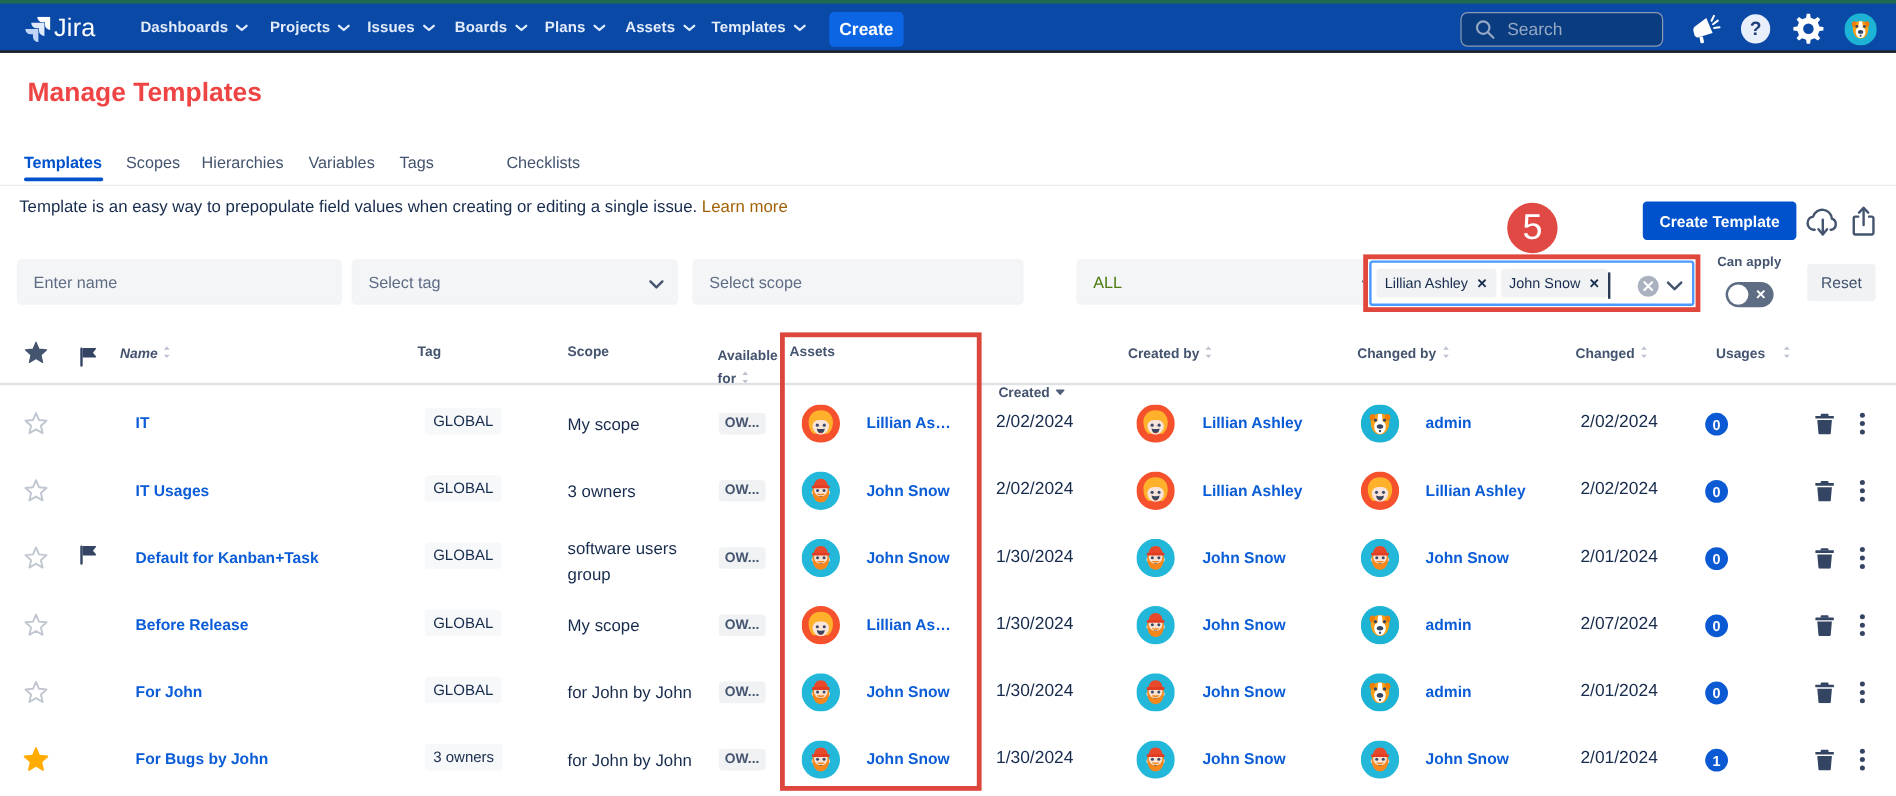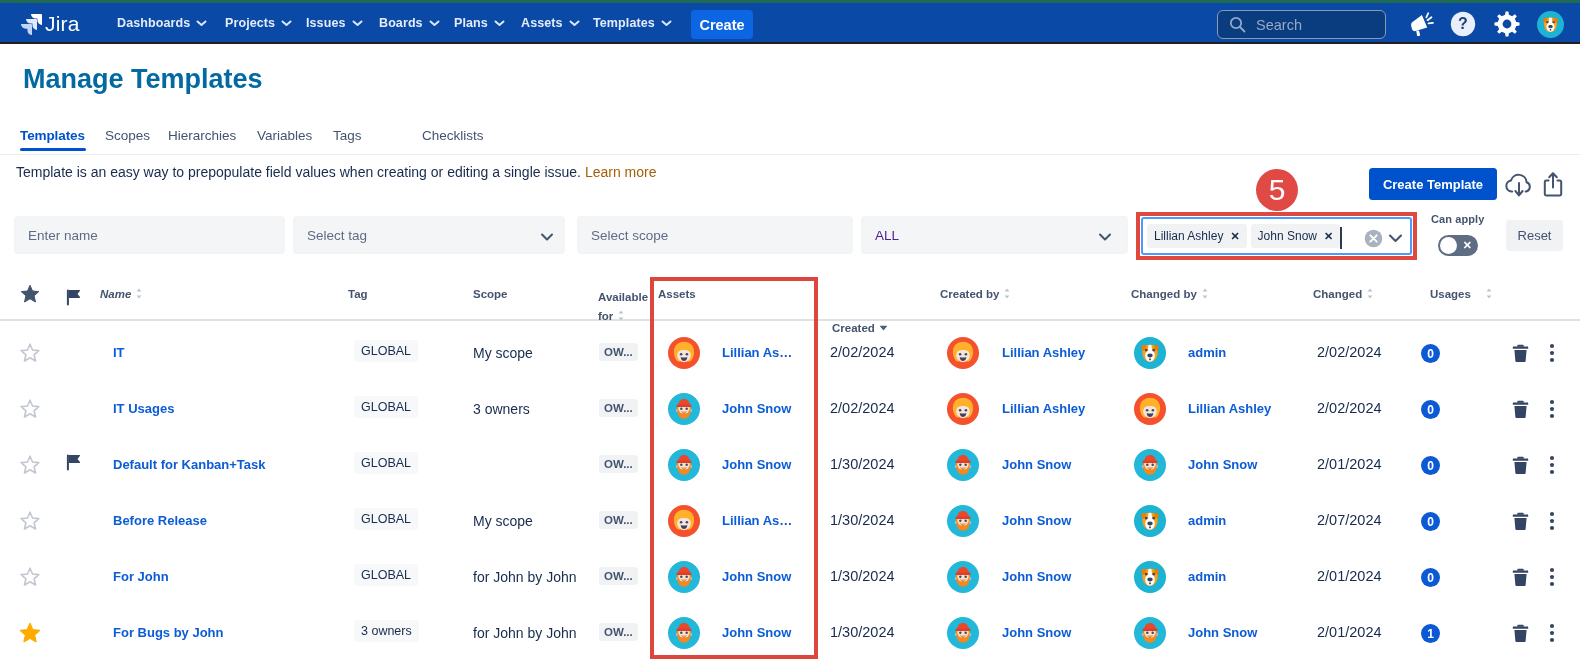--- a/index.html
+++ b/index.html
@@ -4,21 +4,21 @@
 <style>
 * { margin:0; padding:0; box-sizing:border-box; }
 html,body { width:1580px; height:663px; font-family:"Liberation Sans", sans-serif; background:#fff; overflow:hidden; }
 
 #nav { position:absolute; left:0; top:0; width:1580px; height:44px; background:#0a4aa6; border-top:3px solid #1e6a52; border-bottom:2px solid #202020; }
 .navitem { position:absolute; top:0; height:40px; display:flex; align-items:center; color:#e4ecfa; font-size:12.5px; font-weight:700; letter-spacing:0.1px; }
 .navitem svg { margin-left:5px; }
 #createbtn { position:absolute; left:691px; top:7px; width:62px; height:29px; background:#0c66e4; border-radius:4px; color:#fff; font-size:14.5px; font-weight:700; display:flex; align-items:center; justify-content:center; }
 #searchbox { position:absolute; left:1217px; top:7px; width:169px; height:29px; background:#0a3c80; border:1px solid #8a99b5; border-radius:6px; display:flex; align-items:center; color:#97a8c4; font-size:14.5px; }
 
-h1 { position:absolute; left:23px; top:64px; font-size:27px; font-weight:700; color:#0369a1; letter-spacing:0px; }
+h1 { position:absolute; left:23px; top:64px; font-size:22px; font-weight:700; color:#ef4444; letter-spacing:0px; }
 .tab { position:absolute; top:128px; font-size:13.5px; font-weight:400; color:#44546f; }
 .tab.active { color:#0052cc; font-weight:700; letter-spacing:-0.1px; }
 #tabline { position:absolute; left:0; top:154px; width:1580px; height:1px; background:#ebecf0; }
 #activeline { position:absolute; left:20px; top:148px; width:66px; height:3px; background:#0052cc; border-radius:2px; }
 #desc { position:absolute; left:16px; top:164px; font-size:14px; color:#172b4d; }
 #desc a { color:#a16207; text-decoration:none; }
 
 #ctbtn { position:absolute; left:1369px; top:168px; width:128px; height:32px; background:#0052cc; border-radius:3.5px; color:#fff; font-size:13px; font-weight:700; display:flex; align-items:center; justify-content:center; }
 
 .filt { position:absolute; top:216px; height:38px; background:#f4f5f7; border:2px solid #f3f4f6; border-radius:4px; display:flex; align-items:center; font-size:13.5px; color:#5e6c84; padding-left:12px; }
@@ -124,21 +124,21 @@
 <svg width="26" height="27" viewBox="0 0 26 27" style="position:absolute;left:1540px;top:171px;">
 <path d="M8.5 9.5 H6.2 A1.4 1.4 0 0 0 4.8 10.9 V23 A1.4 1.4 0 0 0 6.2 24.4 H19.8 A1.4 1.4 0 0 0 21.2 23 V10.9 A1.4 1.4 0 0 0 19.8 9.5 H17.5" stroke="#44546f" stroke-width="2" fill="none" stroke-linecap="round"></path>
 <path d="M13 16.5 V2.8" stroke="#44546f" stroke-width="2" stroke-linecap="round"></path>
 <path d="M9.2 6.2 L13 2.2 L16.8 6.2" stroke="#44546f" stroke-width="2" fill="none" stroke-linecap="round" stroke-linejoin="round"></path>
   </svg>
 <div class="filt" style="left:14px; width:271px;">Enter name</div>
 <div class="filt" style="left:293px; width:272px;">Select tag<svg width="14" height="9" viewBox="0 0 14 9" style="position:absolute;right:9px;top:15px;">
       <path d="M2 1.5 L7 6.5 L12 1.5" stroke="#44546f" stroke-width="2" fill="none" stroke-linecap="round" stroke-linejoin="round"></path>
     </svg></div>
 <div class="filt" style="left:577px; width:276px;">Select scope</div>
-<div class="filt" style="left:861px; width:267px; color:#4c1d95;">ALL<svg width="14" height="9" viewBox="0 0 14 9" style="position:absolute;right:14px;top:15px;">
+<div class="filt" style="left:897px; width:267px; color:#4d7c0f;">ALL<svg width="14" height="9" viewBox="0 0 14 9" style="position:absolute;right:14px;top:15px;">
       <path d="M2 1.5 L7 6.5 L12 1.5" stroke="#44546f" stroke-width="2" fill="none" stroke-linecap="round" stroke-linejoin="round"></path>
     </svg></div>
 <div id="ownwrap">
     <div id="ownsel">
   <span class="chip">Lillian Ashley <b>✕</b></span>
   <span class="chip">John Snow <b>✕</b></span>
       <span style="position:absolute;left:197px;top:8px;width:1.6px;height:22px;background:#2b3a55;"></span>
 <svg width="19" height="19" viewBox="0 0 19 19" style="position:absolute;left:221px;top:10px;">
         <circle cx="9.5" cy="9.5" r="8.8" fill="#aab2c0"></circle>
         <path d="M6.3 6.3 L12.7 12.7 M12.7 6.3 L6.3 12.7" stroke="#fff" stroke-width="1.8" stroke-linecap="round"></path>
@@ -313,20 +313,21 @@
 <div class="row" style="top:437px;">
       <span class="cell" style="left:18px; top:16px;"><svg width="24" height="24" viewBox="0 0 24 24">
           <polygon points="12.0,3.2 14.5,9.0 20.8,9.6 16.1,13.8 17.5,20.0 12.0,16.8 6.5,20.0 7.9,13.8 3.2,9.6 9.5,9.0" fill="none" stroke="#c1c7d0" stroke-width="1.6" stroke-linejoin="round"></polygon>
         </svg></span>
       <span class="cell" style="left:66px; top:17px;"><svg width="15" height="17" viewBox="0 0 15 17">
           <path d="M1.9 0.6 a1 1 0 0 1 1 1 v14 a1 1 0 0 1 -2 0 v-14 a1 1 0 0 1 1 -1 Z" fill="#344563"></path>
           <path d="M2.9 0.9 h10.6 a0.6 0.6 0 0 1 0.47 0.97 L11.5 4.9 l2.47 3.03 a0.6 0.6 0 0 1 -0.47 0.97 h-10.6 Z" fill="#344563"></path>
         </svg></span>
       <span class="cell link" style="left:113px; top:20px;">Default for Kanban+Task</span>
       <span class="cell" style="left:354px; top:17px;"><span class="tagchip">GLOBAL</span></span>
+      <span class="cell" style="left:473px; top:10px; width:116px; line-height:21px;">software users group</span>
       <span class="cell" style="left:599px; top:18px;"><span class="owchip">OW...</span></span>
       <span class="cell" style="left:668px; top:12px;"><svg width="32" height="32" viewBox="0 0 32 32">
           <circle cx="16" cy="16" r="16" fill="#23b7d9"></circle>
 <ellipse cx="9.8" cy="17.4" rx="1.5" ry="1.8" fill="#f6dccb"></ellipse>
           <ellipse cx="22.2" cy="17.4" rx="1.5" ry="1.8" fill="#f6dccb"></ellipse>
 <path d="M16 9 C11 9 8.9 12.4 9.1 16.8 C9.3 21.8 11.8 25.8 16 25.8 C20.2 25.8 22.7 21.8 22.9 16.8 C23.1 12.4 21 9 16 9 Z" fill="#f6871c"></path>
 <ellipse cx="16" cy="15.2" rx="5.7" ry="5.6" fill="#f8e2d2"></ellipse>
 <circle cx="13.3" cy="15.7" r="1.25" fill="#3b4a6b"></circle>
           <circle cx="18.7" cy="15.7" r="1.25" fill="#3b4a6b"></circle>
 <path d="M12.9 18.7 C13.8 18.2 15.1 18.6 16 18.6 C16.9 18.6 18.2 18.2 19.1 18.7 C18.7 19.7 17.5 19.8 16 19.8 C14.5 19.8 13.3 19.7 12.9 18.7 Z" fill="#f6871c"></path>

